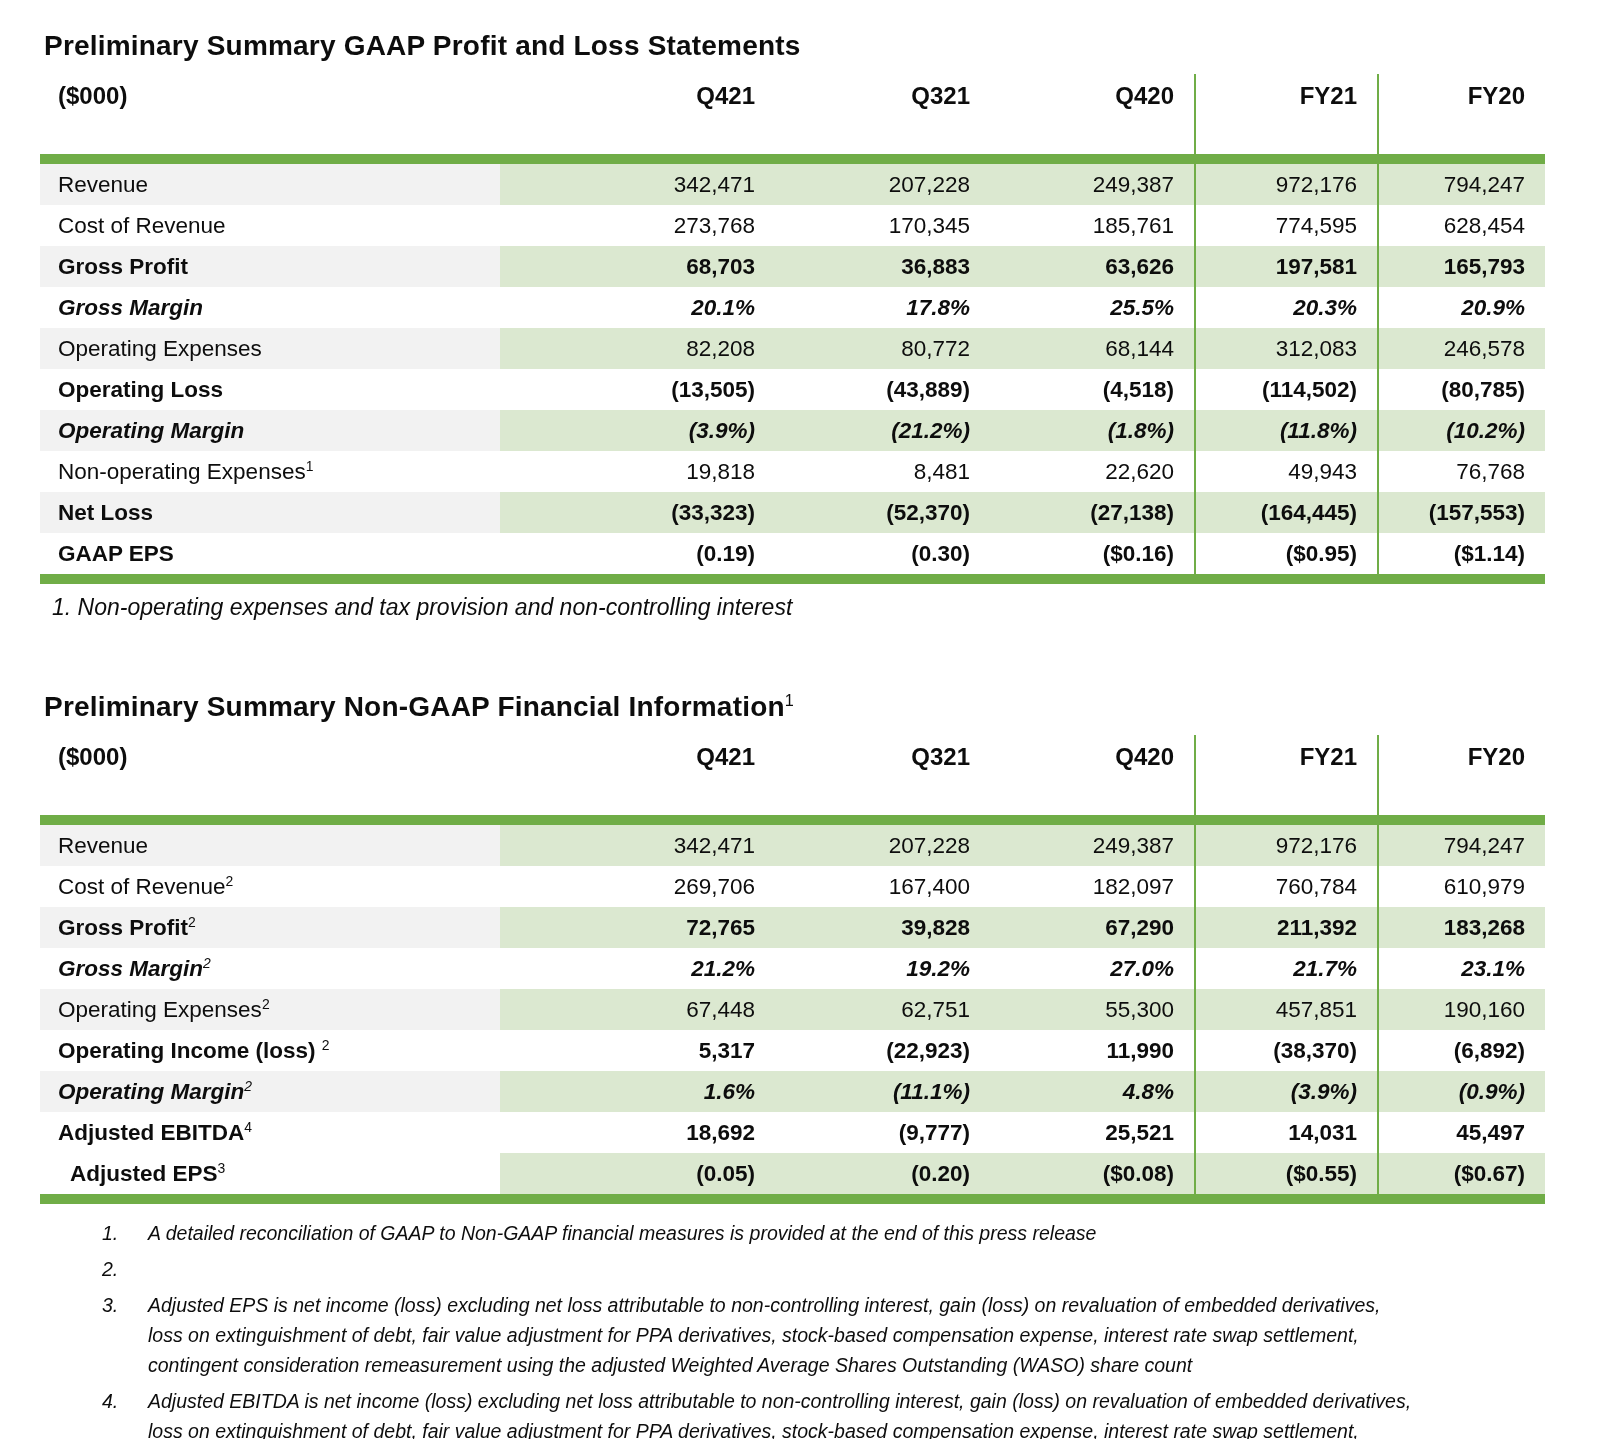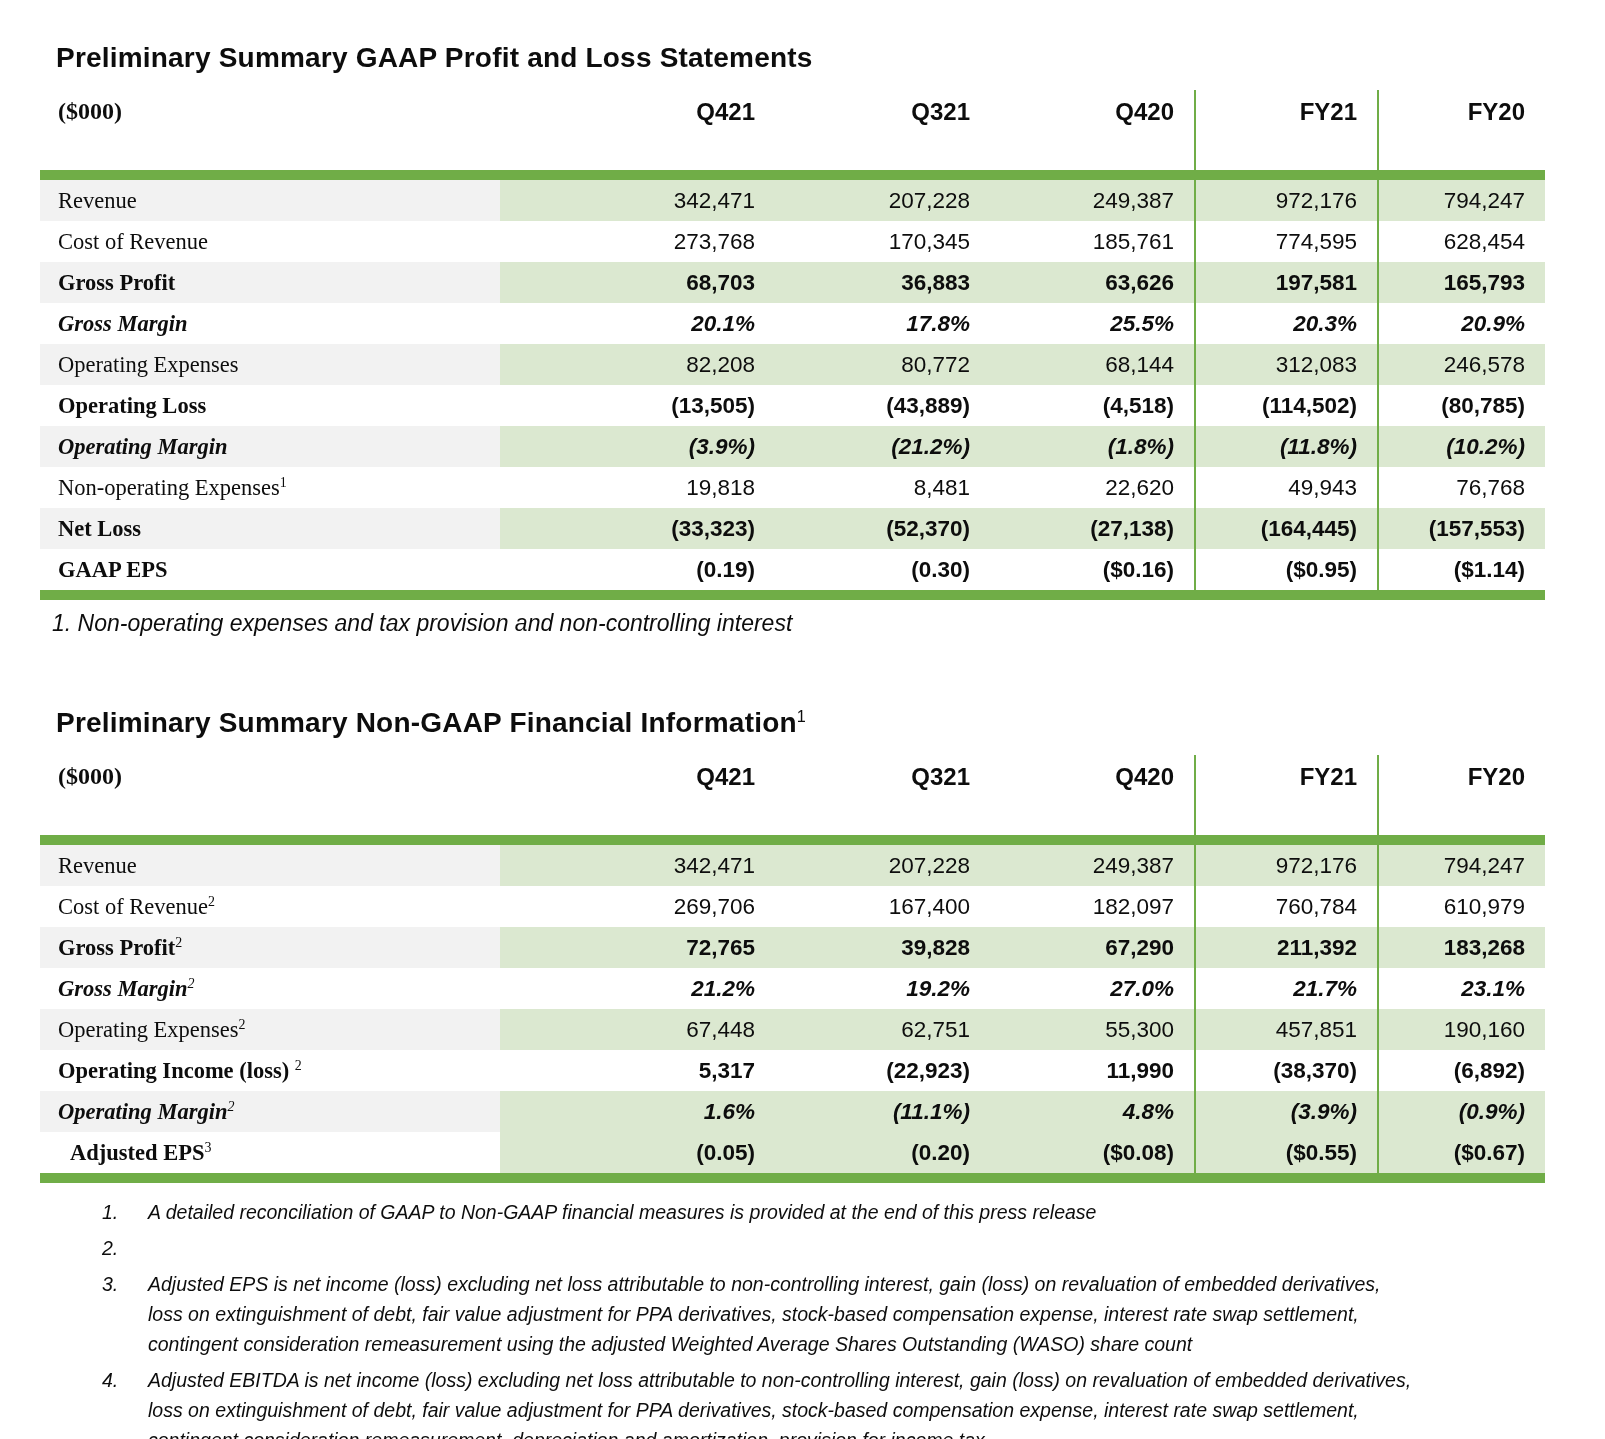--- a/index.html
+++ b/index.html
@@ -9,32 +9,32 @@
     --ink:#0d0d0d;
   }
   html,body{margin:0;padding:0;}
   body{
     width:1605px;height:1439px;overflow:hidden;
     background:#ffffff;color:var(--ink);
     font-family:"Liberation Sans", sans-serif;
   }
   .page{padding:26px 0 0 40px;}
   .title{
-    font-size:28px;font-weight:700;margin:16px;letter-spacing:.2px;color:#0d0d0d;
+    font-size:28px;font-weight:700;margin:4px;letter-spacing:.2px;color:#0d0d0d;
   }
   .title sup{font-size:58%;font-weight:400;line-height:0;}
   table{border-collapse:collapse;table-layout:fixed;width:1505px;margin-top:12px;}
   td{padding:0;}
   tr.hdr td{
     height:72px;vertical-align:top;padding-top:8px;
     font-size:24px;font-weight:700;
   }
   tr.bar-row td{height:10px;background:var(--green);line-height:0;font-size:0;}
   tbody td{height:41px;font-size:22.5px;vertical-align:middle;}
-  td.label{text-align:left;padding-left:18px;font-family:Liberation Serif, serif;}
+  td.label{text-align:left;padding-left:18px;}
   td.val{text-align:right;padding-right:20px;}
   tbody tr.shaded td.label{background:var(--cell-gray);}
   tbody tr.shaded td.val{background:var(--cell-green);padding-left:24px;}
   tbody tr.label-plain td.label{background:transparent;padding-left:30px;}
   tbody tr.bold td{font-weight:700;}
   tbody tr.bolditalic td{font-weight:700;font-style:italic;}
   .col3,.col4{border-left:2px solid var(--green);}
   sup{font-size:62%;font-weight:400;line-height:0;}
   .tbl-footnote{
     font-style:italic;font-size:23px;margin:10px 0 0 12px;color:#0d0d0d;
@@ -242,20 +242,28 @@
             <td class="val col4">(6,892)</td>
           </tr>
           <tr class="shaded bolditalic">
             <td class="label">Operating Margin<sup>2</sup></td>
             <td class="val col0">1.6%</td>
             <td class="val col1">(11.1%)</td>
             <td class="val col2">4.8%</td>
             <td class="val col3">(3.9%)</td>
             <td class="val col4">(0.9%)</td>
           </tr>
+          <tr class="plain bold">
+            <td class="label">Adjusted EBITDA<sup>4</sup></td>
+            <td class="val col0">18,692</td>
+            <td class="val col1">(9,777)</td>
+            <td class="val col2">25,521</td>
+            <td class="val col3">14,031</td>
+            <td class="val col4">45,497</td>
+          </tr>
           <tr class="shaded bold label-plain">
             <td class="label">Adjusted EPS<sup>3</sup></td>
             <td class="val col0">(0.05)</td>
             <td class="val col1">(0.20)</td>
             <td class="val col2">($0.08)</td>
             <td class="val col3">($0.55)</td>
             <td class="val col4">($0.67)</td>
           </tr>
         </tbody>
       <tfoot>

